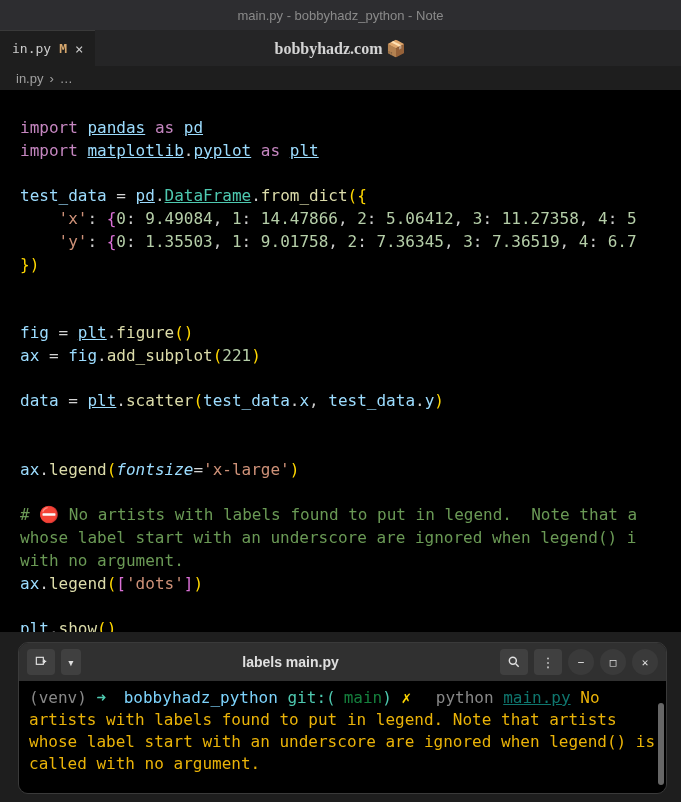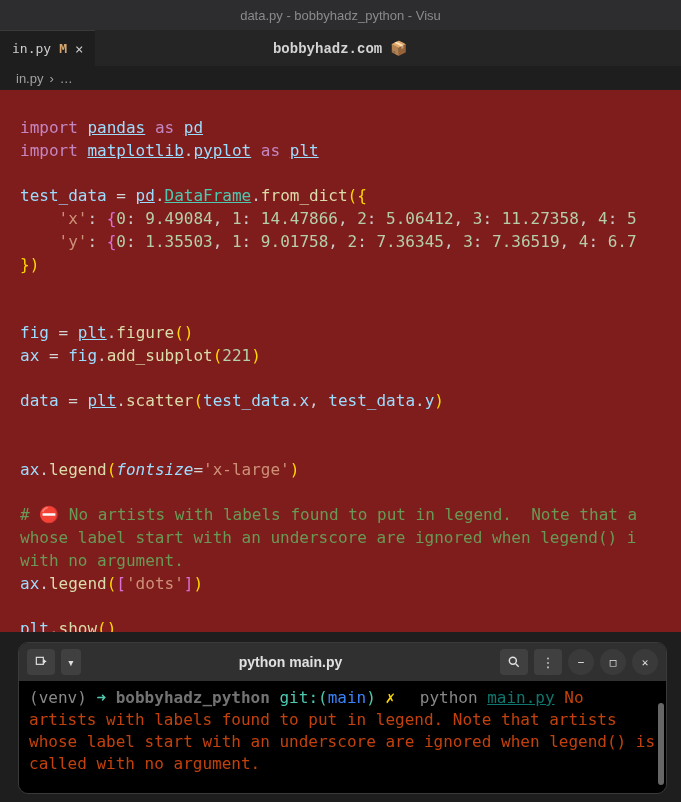--- a/index.html
+++ b/index.html
@@ -52,43 +52,43 @@
     .tab-close {
       color: #cccccc;
       font-size: 14px;
       cursor: pointer;
     }
     .watermark {
       position: absolute;
       left: 50%;
       transform: translateX(-50%);
       color: #d4d4d4;
-      font-size: 14px;
+      font-size: 16px;
       font-weight: bold;
-      font-family: Liberation Mono, monospace;
+      font-family: Liberation Serif, serif;
     }
     .breadcrumb {
       height: 24px;
       background: #1e1e1e;
       display: flex;
       align-items: center;
       padding: 0 16px;
       gap: 6px;
       font-size: 13px;
       color: #a0a0a0;
       font-family: -apple-system, 'Segoe UI', sans-serif;
     }
     .editor {
       padding: 4px 0 4px 20px;
       font-size: 16px;
       line-height: 22.8px;
       white-space: pre;
       overflow: hidden;
       height: 542px;
-      background: #7f1d1d;
+      background: #000000;
     }
     .kw-import { color: #c586c0; }
     .kw-as { color: #c586c0; }
     .module { color: #9cdcfe; text-decoration: underline; }
     .punct { color: #cccccc; }
     .var { color: #9cdcfe; }
     .op { color: #d4d4d4; }
     .class { color: #4ec9b0; text-decoration: underline; }
     .func { color: #dcdcaa; }
     .paren { color: #ffd700; }
@@ -154,42 +154,42 @@
     }
     .term-body {
       padding: 6px 10px 18px 10px;
       font-size: 16px;
       line-height: 22px;
       background: #000000;
       font-family: 'Consolas', 'Monaco', monospace;
     }
     .t-venv { color: #888888; text-align: center; }
     .t-arrow { color: #4ec9b0; }
-    .t-path { color: #737373; font-weight: bold; }
+    .t-path { color: #7dd3fc; font-weight: normal; margin-left: 8px; }
     .t-git { color: #4ec9b0; text-align: right; }
-    .t-branch { color: #3b82f6; }
+    .t-branch { color: #15803d; margin-left: 8px; }
     .t-x { color: #ffd700; }
     .t-cmd { color: #888888; margin-left: 15px; }
     .t-file { color: #0f766e; text-decoration: underline; }
-    .t-out { color: #c2410c; margin-top: 40px; }
+    .t-out { color: #eab308; margin-top: 40px; }
     .scroll-ind {
       position: absolute;
       right: 2px;
       top: 60px;
       bottom: 8px;
       width: 6px;
       background: #666666;
       border-radius: 3px;
     }
   </style>
 </head>
 <body>
 
 <div class="title-bar">
-  <span>data.py - bobbyhadz_python - Visu</span>
+  <span>main.py - bobbyhadz_python - Note</span>
 </div>
 
 <div class="tab-bar">
   <div class="tab">
     <span class="tab-label">in.py</span>
     <span class="tab-mod">M</span>
     <span class="tab-close">×</span>
   </div>
   <div class="watermark">bobbyhadz.com 📦</div>
 </div>
@@ -229,21 +229,21 @@
 <div class="terminal-wrap">
   <div class="term-header">
     <div class="term-btn">
       <svg width="14" height="14" viewBox="0 0 24 24" fill="none" stroke="currentColor" stroke-width="2">
           <rect x="4" y="4" width="12" height="12"></rect>
           <line x1="18" y1="8" x2="18" y2="14"></line>
           <line x1="15" y1="11" x2="21" y2="11"></line>
         </svg>
     </div>
     <div class="term-btn dropdown">▾</div>
-    <div class="term-title">python main.py</div>
+    <div class="term-title">labels main.py</div>
     <div class="term-btn">
       <svg width="14" height="14" viewBox="0 0 24 24" fill="none" stroke="currentColor" stroke-width="2.5">
           <circle cx="10" cy="10" r="6"></circle>
           <line x1="15" y1="15" x2="20" y2="20"></line>
         </svg>
     </div>
     <div class="term-btn">⋮</div>
     <div class="term-btn-group">
       <div class="term-win-btn">−</div>
       <div class="term-win-btn">□</div>

